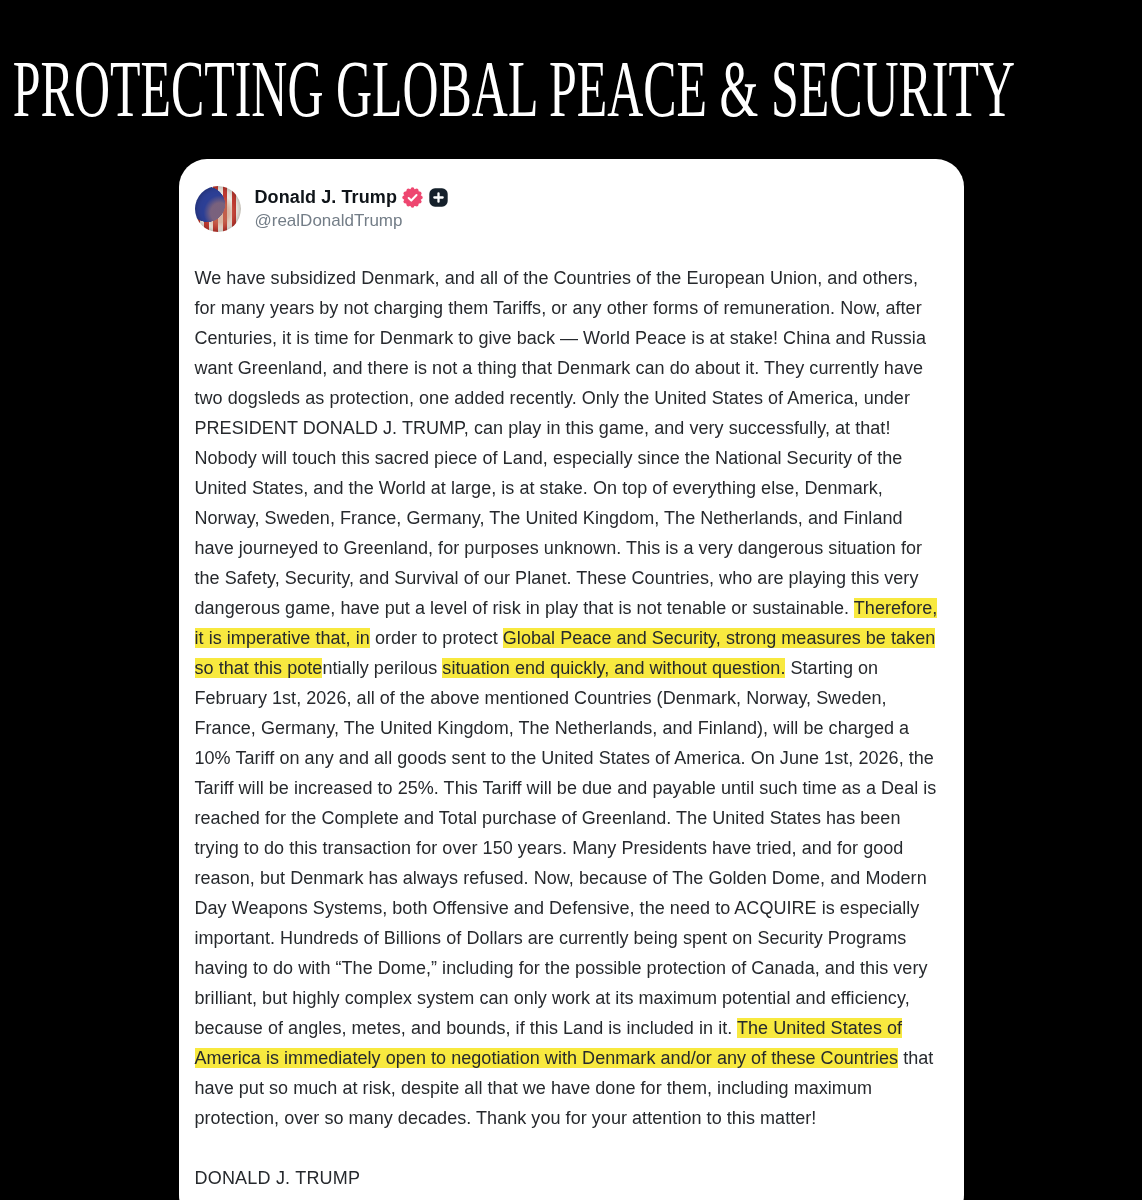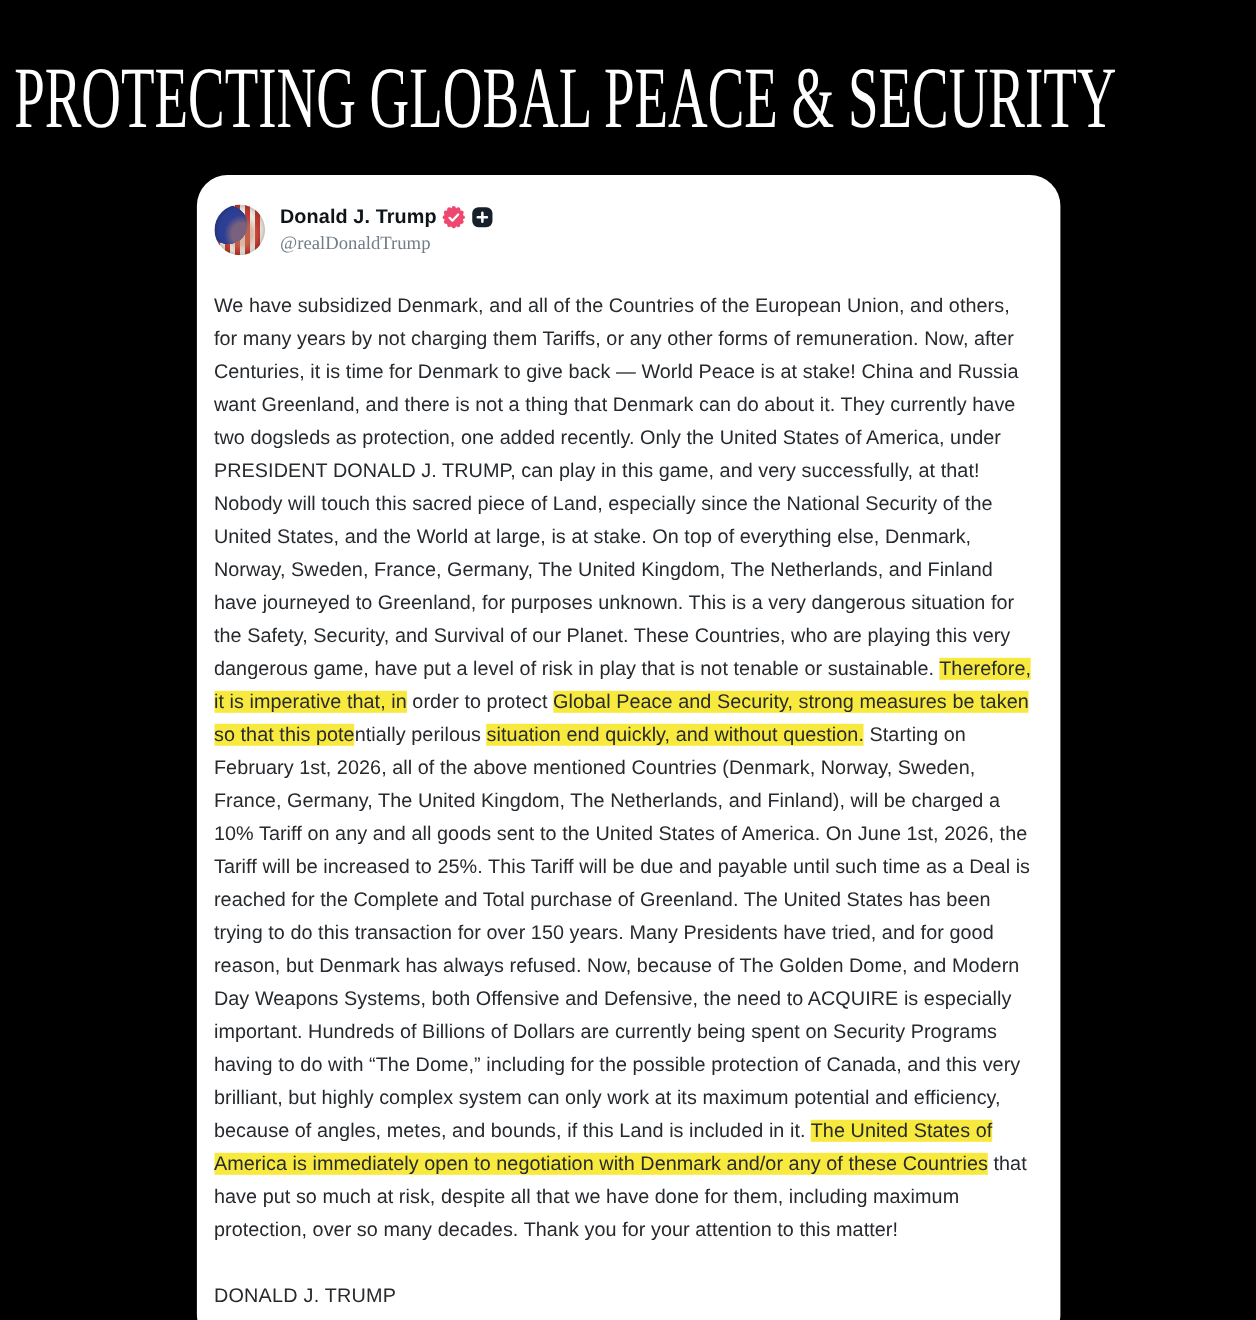--- a/index.html
+++ b/index.html
@@ -55,21 +55,20 @@
   .author-name {
     font-size: 18px;
     font-weight: 700;
     color: var(--name, #0f1419);
     letter-spacing: 0.1px;
   }
   .badge { display: inline-block; vertical-align: middle; }
   .author-handle {
     font-size: 17px;
     color: var(--handle, #737d87);
-    font-family: Liberation Serif, serif;
   }
   .post-body {
     margin-top: 31px;
     font-size: 18px;
     line-height: 30px;
     color: var(--bodytext, #26292d);
     letter-spacing: 0.05px;
     max-width: 950px;
   }
   .hl {

